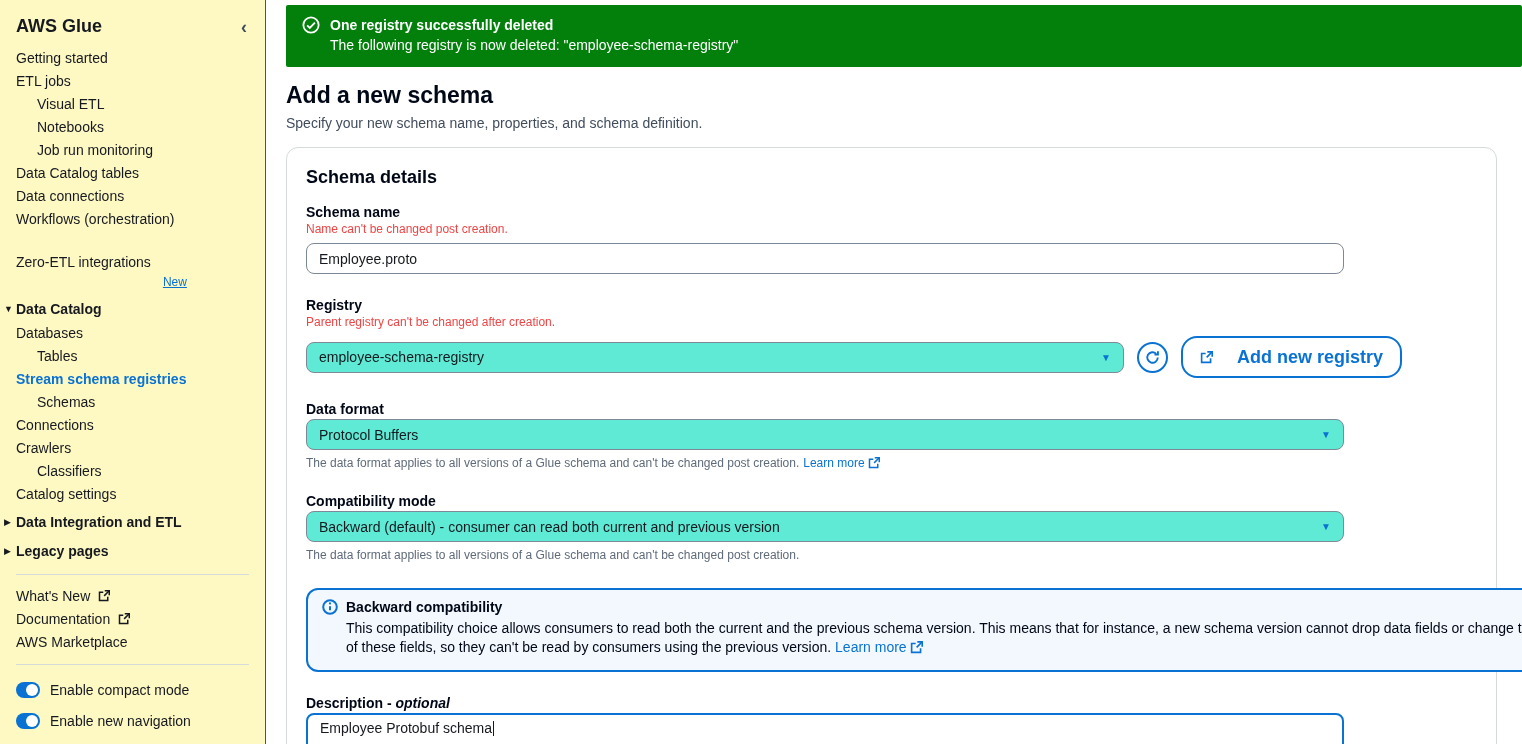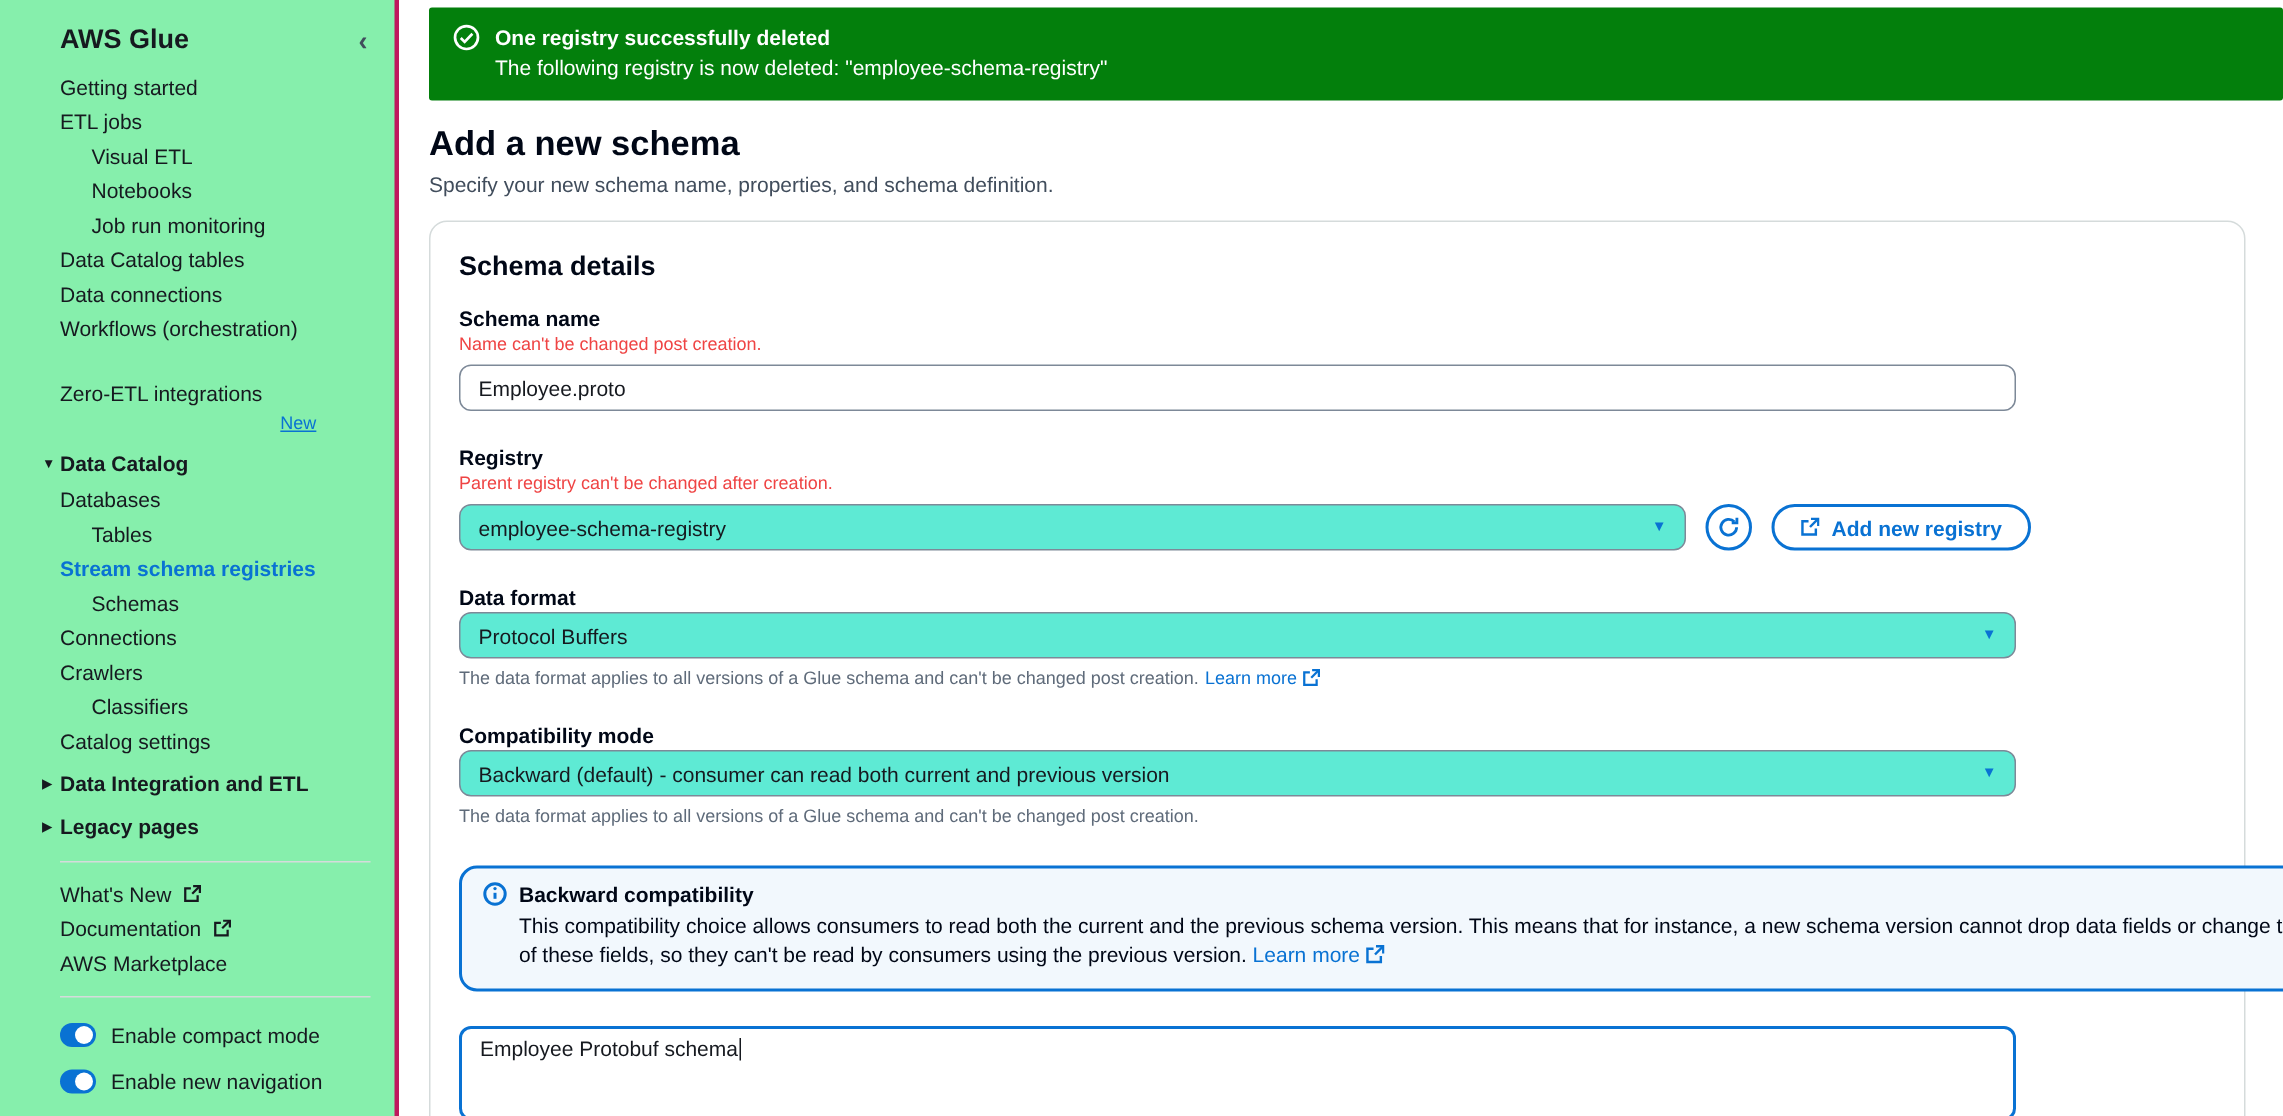--- a/index.html
+++ b/index.html
@@ -4,21 +4,21 @@
 <style>
   * { box-sizing: border-box; margin: 0; padding: 0; }
   html, body {
     width: 1522px; height: 744px; overflow: hidden;
     font-family: "Liberation Sans", "DejaVu Sans", sans-serif;
     background: #ffffff; color: #16191f; font-size: 14px;
   }
   .app { display: flex; width: 1522px; height: 744px; }
 
   
-  .sidebar { flex: 0 0 266px; width: 266px; border-right: 3px solid #be185d; padding-top: 12px; overflow: hidden; background:#86efac;padding-left:24px; }
+  .sidebar { flex: 0 0 266px; width: 266px; border-right: 1px solid #be185d; padding-top: 12px; overflow: hidden; background:#fef9c3; }
   .sidebar-header { display: flex; justify-content: space-between; align-items: center; padding: 4px 18px 10px 16px; }
   .sidebar-title { font-size: 18px; font-weight: 700; color: #16191f; }
   .collapse-btn { color: #414d5c; font-size: 18px; line-height: 1; cursor: pointer; font-weight: 700; }
   .nav-item { font-size: 14px; padding: 3px 16px 4px 16px; color: #16191f; cursor: pointer; display: flex; align-items: center; gap: 6px; white-space: nowrap; }
   .nav-item.ind2 { padding-left: 37px; }
   .nav-item.active { color: #0972d3; font-weight: 700; }
   .nav-item .ext-ic { color: #16191f; display: inline-flex; margin-left: 2px; }
   .badge-new { color: #0972d3; font-size: 12px; margin-left: 6px; text-decoration: underline; margin-top: 41px; }
   .nav-section { font-size: 14px; font-weight: 700; padding: 8px 16px 5px 16px; position: relative; cursor: pointer; white-space: nowrap; }
   .sec-caret { position: absolute; left: 4px; top: 11px; font-size: 9px; color: #16191f; }
@@ -46,21 +46,21 @@
   .help { font-size: 12px; color: #ef4444; margin-bottom: 7px; }
   .constraint { font-size: 12px; color: #5f6b7a; margin-top: 6px; display: flex; align-items: center; gap: 4px; }
   .text-input { width: 1038px; height: 31px; border: 1px solid #7d8998; border-radius: 8px; padding: 0 12px; font-size: 14px; color: #16191f; background: #fff; font-family: inherit; }
   .select { height: 31px; border: 1px solid #7d8998; border-radius: 8px; padding: 0 12px; display: flex; align-items: center; justify-content: space-between; cursor: pointer; background: #5eead4; font-size: 14px; }
   .select.full { width: 1038px; }
   .select.registry { width: 818px; }
   .sel-caret { color: #0972d3; font-size: 10px; margin-left: 10px; }
 
   .row { display: flex; align-items: center; gap: 13px; }
   .icon-btn { width: 31px; height: 31px; border: 2px solid #0972d3; border-radius: 50%; background: #fff; display: inline-flex; align-items: center; justify-content: center; cursor: pointer; flex: 0 0 auto; }
-  .btn-secondary { height: 31px; border: 2px solid #0972d3; border-radius: 16px; background: #fff; color: #0972d3; font-weight: 700; font-size: 14px; padding: 0 17px; display: inline-flex; align-items: center; gap: 8px; cursor: pointer; font-family: inherit; }
+  .btn-secondary { height: 42px; border: 2px solid #0972d3; border-radius: 16px; background: #fff; color: #0972d3; font-weight: 700; font-size: 18px; padding: 0 17px; display: inline-flex; align-items: center; gap: 24px; cursor: pointer; font-family: inherit; }
 
   .learn-link { color: #0972d3; text-decoration: none; cursor: pointer; display: inline-flex; align-items: center; gap: 3px; font-size: 12px; }
   .learn-link.body-size { font-size: 14px; }
 
   .info-box { width: 1288px; background: #f2f8fd; border: 2px solid #0972d3; border-radius: 12px; padding: 9px 16px 13px 14px; margin: 26px 0 23px 0; }
   .info-head { display: flex; align-items: center; gap: 8px; font-weight: 700; font-size: 14px; color: #000716; margin-bottom: 4px; }
   .info-body { margin-left: 24px; font-size: 14px; line-height: 19px; color: #000716; }
 
   .textarea { width: 1038px; height: 63px; border: 2px solid #0972d3; border-radius: 8px; padding: 5px 12px; font-size: 14px; position: relative; background: #fff; cursor: text; }
   .caret-line { display: inline-block; width: 1px; height: 15px; background: #16191f; vertical-align: -3px; margin-left: 1px; }
@@ -273,20 +273,23 @@
                   <path d="M13 9v5H2V3h5" fill="none" stroke="currentColor" stroke-width="2"></path>
                   <path d="M9 1h6v6" fill="none" stroke="currentColor" stroke-width="2"></path>
                   <path d="M14.6 1.4L8.2 7.8" fill="none" stroke="currentColor" stroke-width="2"></path>
                 </svg>
             </span>
           </a>
         </div>
       </div>
 
       <div class="field">
+        <label class="f-label">
+          <span>Description</span><span> - </span><em>optional</em>
+        </label>
         <div class="textarea">
           <span>Employee Protobuf schema</span><span class="caret-line"></span>
           
         </div>
       </div>
 
     </section>
   </main>
 </div>
 

